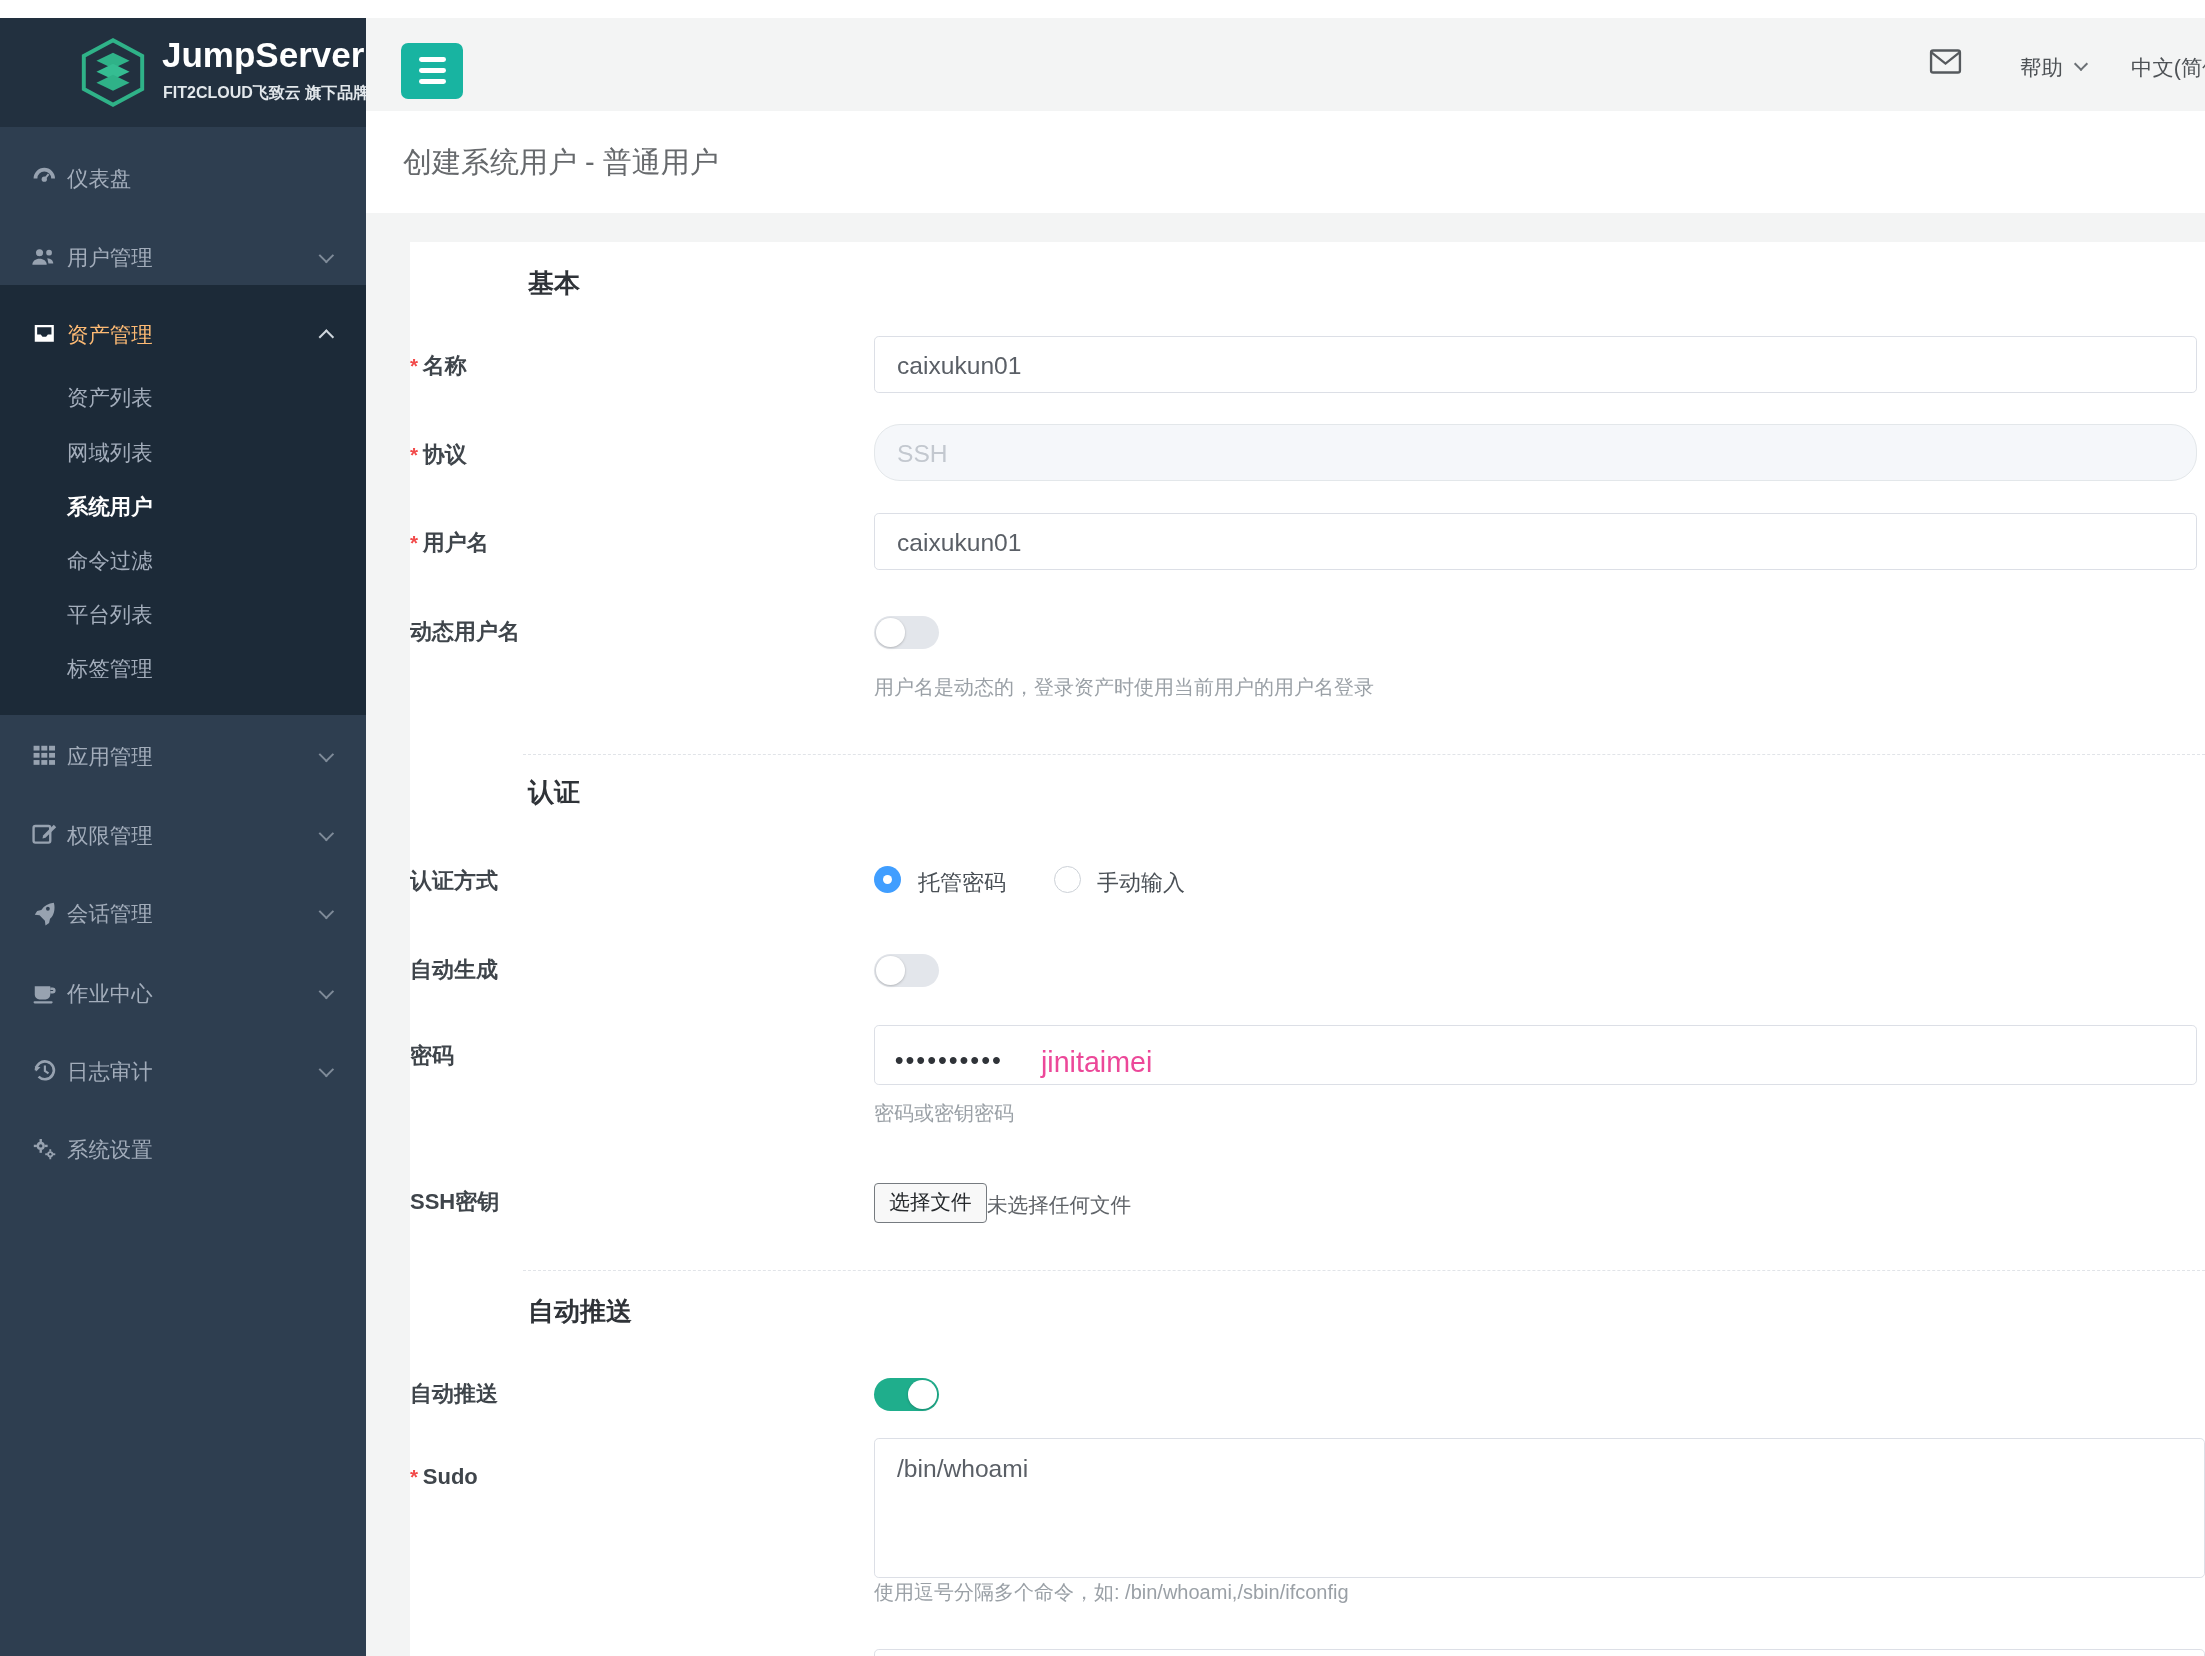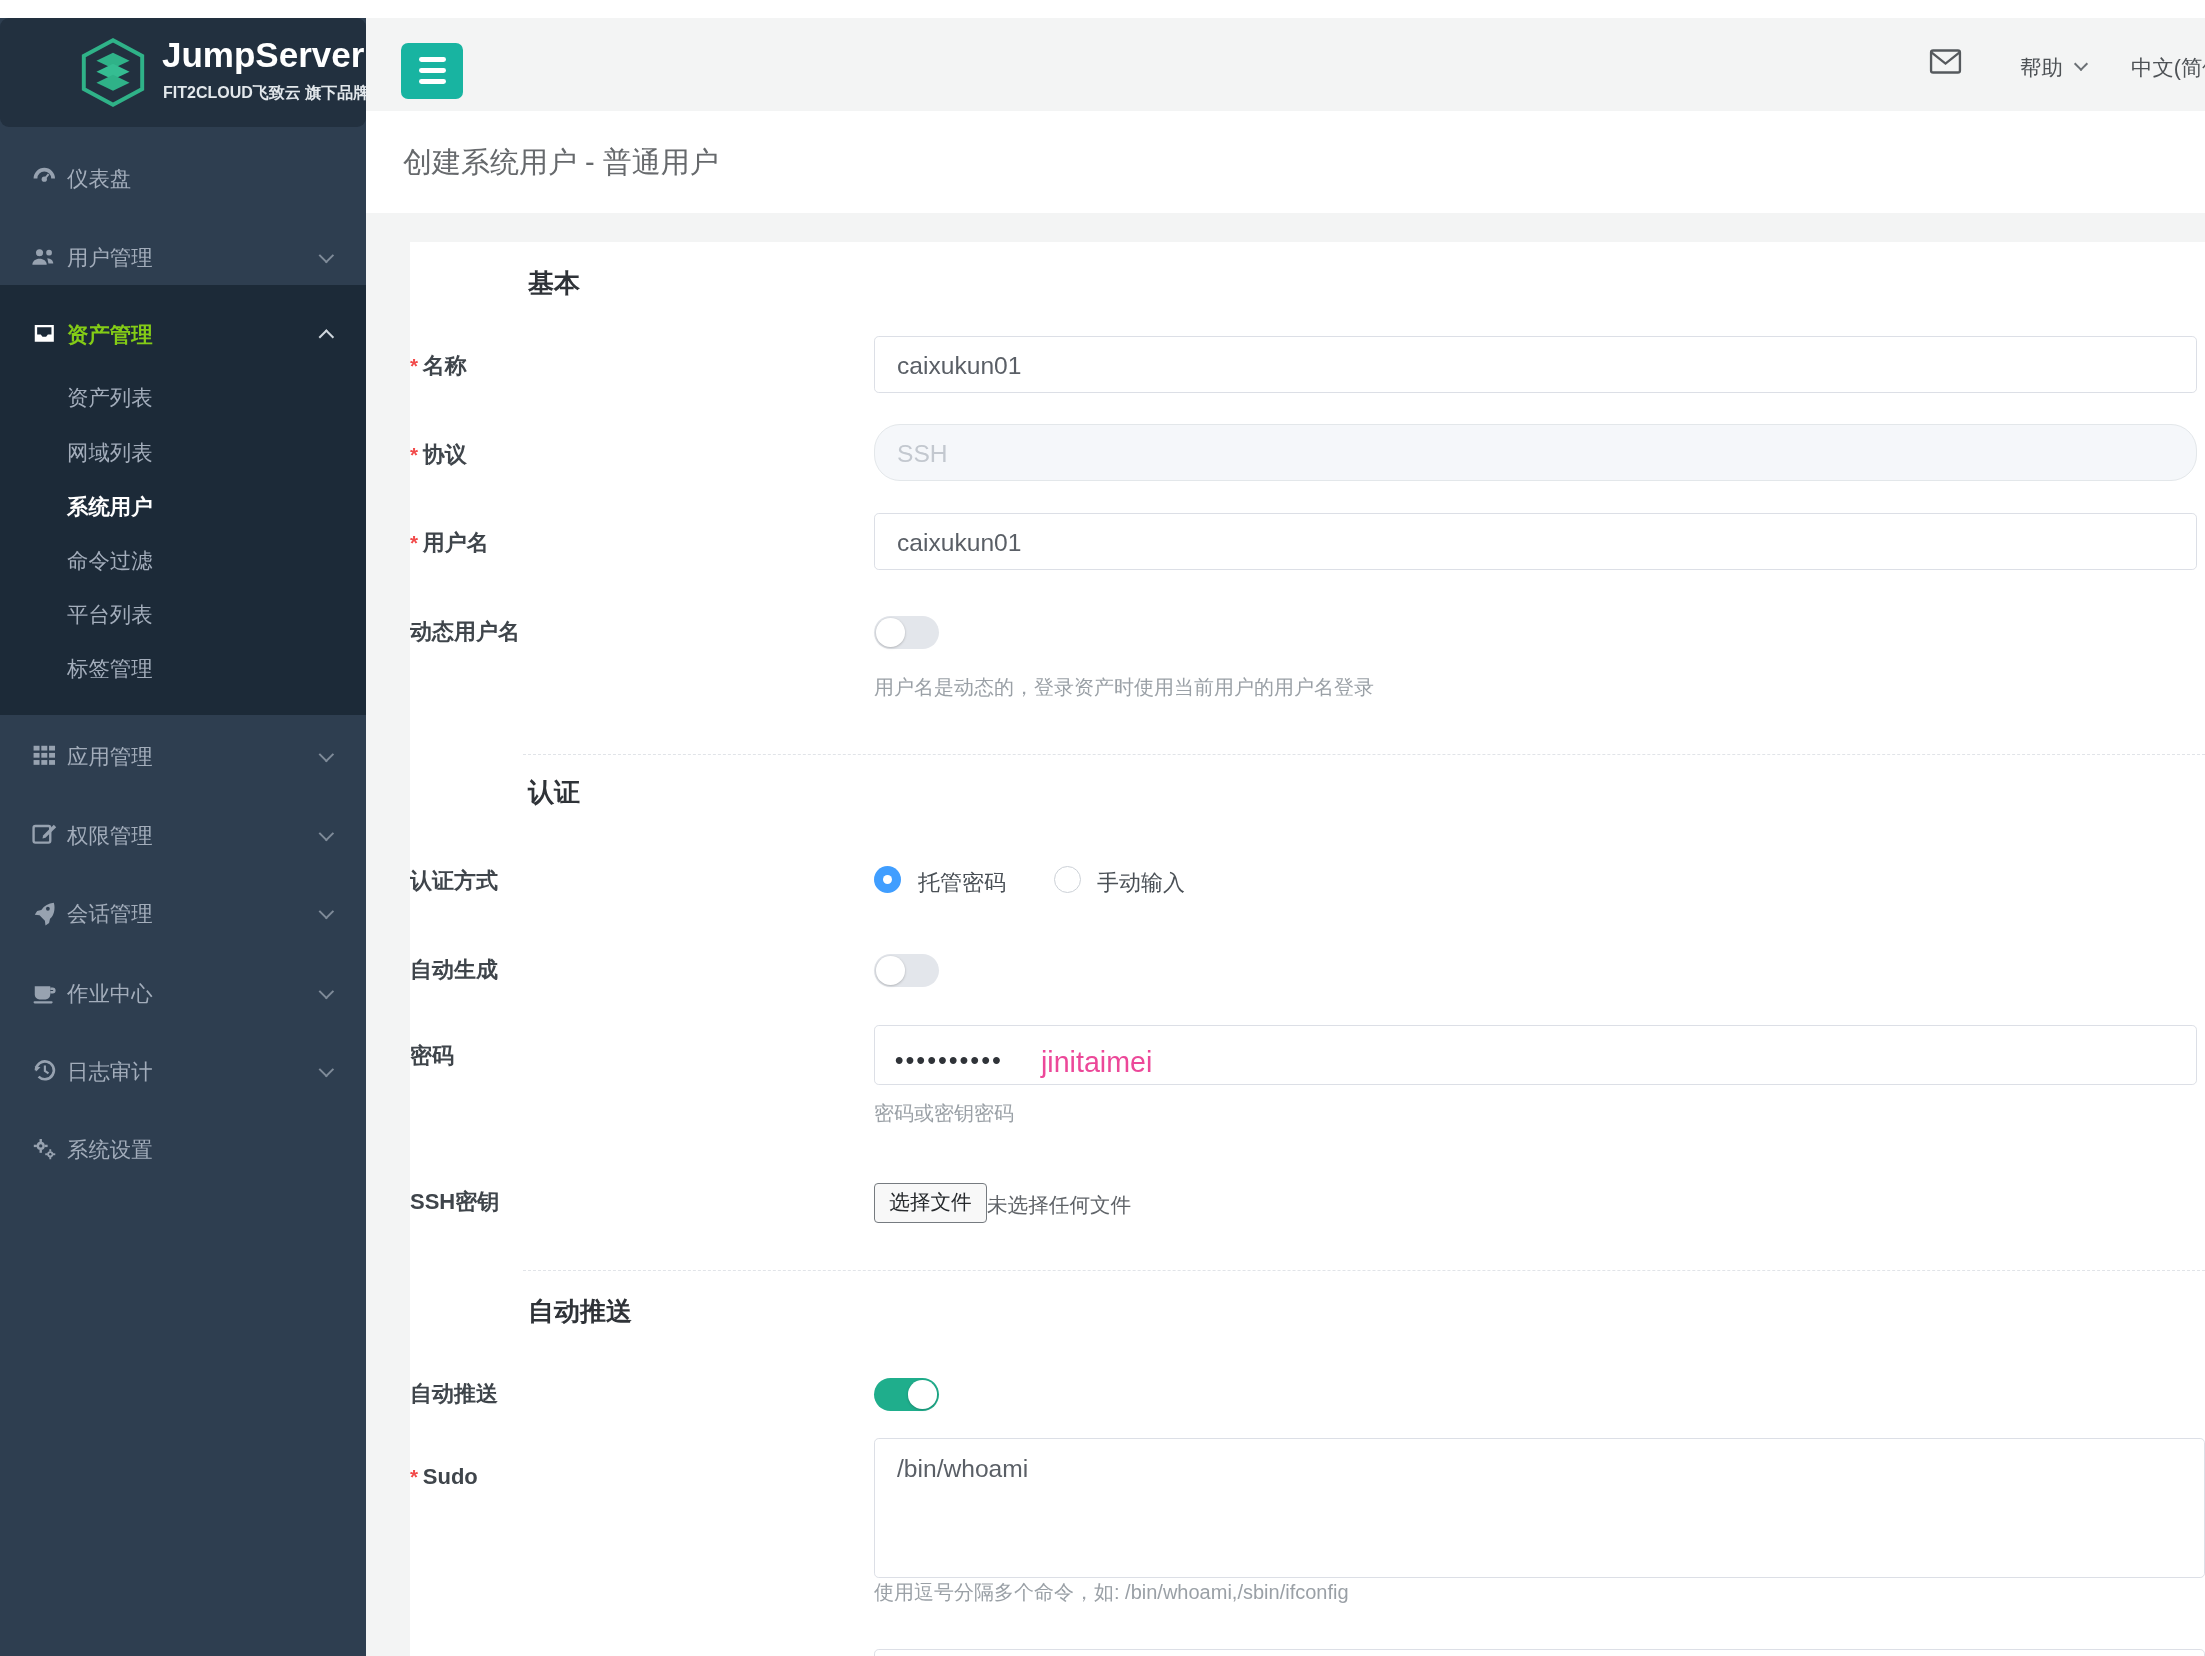--- a/index.html
+++ b/index.html
@@ -2,29 +2,29 @@
 <html style="font-size:12.7px"><head>
 <meta charset="utf-8">
 <style>
   html,body{margin:0;padding:0;}
   body{width:2205px;height:1656px;overflow:hidden;background:#ffffff;
        font-family:"Liberation Sans","DejaVu Sans",sans-serif;}
   .app{position:absolute;left:0;top:0;width:2205px;height:1656px;overflow:hidden;background:#fff;}
 
   
   .sidebar{position:absolute;left:0;top:17.5px;width:366px;height:1639px;background:#2e3e50;overflow:hidden;}
-  .logo-block{position:absolute;left:0;top:0;width:366px;height:109px;background:#22303f;border-radius:9px;}
+  .logo-block{position:absolute;left:0;top:0;width:366px;height:109px;background:#22303f;}
   .logo-hex{position:absolute;left:79px;top:19px;}
   .logo-title{position:absolute;left:162px;top:17.5px;color:#fff;font-size:35px;font-weight:bold;letter-spacing:0px;}
   .logo-sub{position:absolute;left:163px;top:65px;color:#e3e8ec;font-size:16px;font-weight:bold;white-space:nowrap;}
   .nav-dark{position:absolute;left:0;top:267px;width:366px;height:430px;background:#1c2a38;}
   .nav-item{position:absolute;left:0;width:366px;height:51px;color:#a3adbb;font-size:21.4px;}
   .nav-item .lbl{position:absolute;left:67px;top:12.7px;white-space:nowrap;}
   .nav-item .ico{position:absolute;left:30px;top:11px;width:28.6px;height:28.6px;color:#97a2b0;}
-  .nav-item.active-parent{color:#84cc16;font-weight:bold;padding-left:44px;}
+  .nav-item.active-parent{color:#fdba74;font-weight:normal;padding-left:44px;}
   .nav-item.active-parent .ico{color:#ffffff;}
   .nav-sub{position:absolute;left:0;width:366px;height:48px;color:#a3adbb;font-size:21.4px;}
   .nav-sub .lbl{position:absolute;left:67px;top:11px;white-space:nowrap;}
   .nav-sub.active{color:#ffffff;font-weight:bold;}
   .chev{position:absolute;left:321px;width:12.7px;height:12.7px;}
   .chev:before{content:"";position:absolute;left:0;top:0;width:8.7px;height:8.7px;
       border-right:2.4px solid #7f8b99;border-bottom:2.4px solid #7f8b99;transform:rotate(45deg);}
   .chev.up:before{transform:rotate(-135deg);border-color:#cfd6dd;}
 
   

